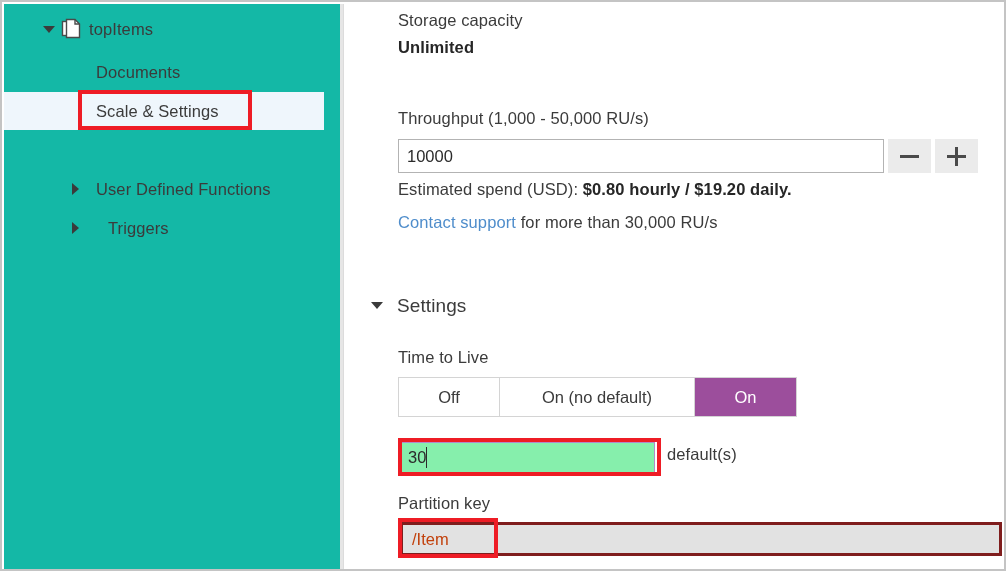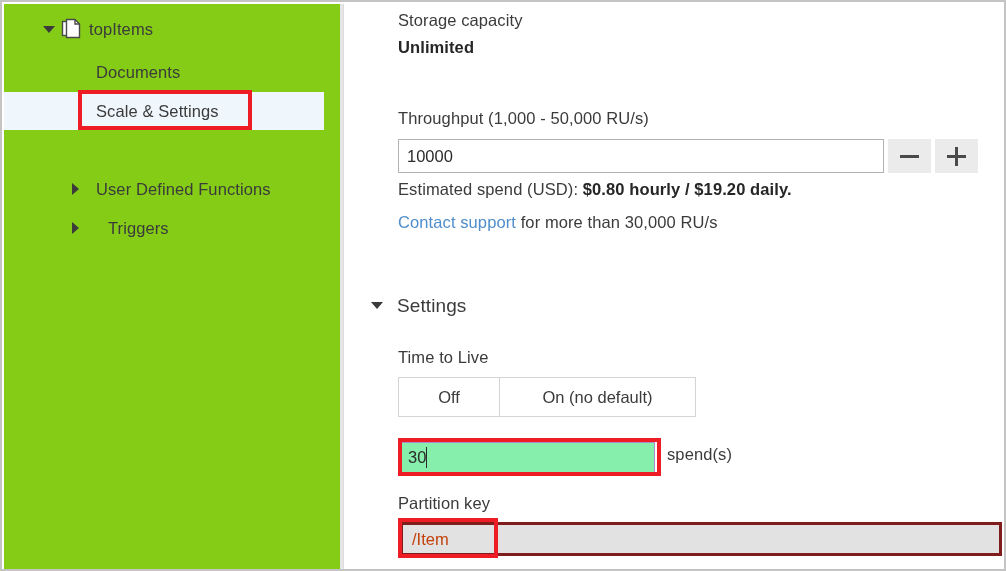--- a/index.html
+++ b/index.html
@@ -20,21 +20,21 @@
     overflow: hidden;
   }
 
   
   #sidebar {
     position: absolute;
     left: 2px;
     top: 2px;
     width: 338px;
     height: 567px;
-    background: #84cc16;
+    background: #14b8a6;
   }
   .tree-divider {
     position: absolute;
     left: 338px;
     top: 2px;
     width: 3px;
     height: 567px;
     background: #e6e6e6;
     border-right: 1px solid #dcdcdc;
   }
@@ -319,26 +319,27 @@
     </div>
 
     <div class="section-caret"></div>
     <div class="lbl" id="settings-title">Settings</div>
 
     <div class="lbl" style="left:53px; top:344px;">Time to Live</div>
 
     <div id="ttl-toggle">
       <button class="ttl-btn" id="ttl-off">Off</button>
       <button class="ttl-btn" id="ttl-nodef">On (no default)</button>
+      <button class="ttl-btn" id="ttl-on">On</button>
     </div>
 
     <input id="ttl-seconds-input" type="text" value="30" style="">
     <div class="caret-bar"></div>
 
-    <div class="lbl" style="left:322px; top:441px;">spend(s)</div>
+    <div class="lbl" style="left:322px; top:441px;">default(s)</div>
 
     <div class="lbl" style="left:53px; top:490px;">Partition key</div>
 
     <input id="partition-key-field" type="text" readonly="" value="/Item" style="">
   </div>
 
   <div class="annot" style="left:76px; top:88px; width:174px; height:40px;"></div>
   <div class="annot" style="left:396px; top:436px; width:263px; height:38px;"></div>
   <div class="annot" style="left:396px; top:516px; width:100px; height:40px;"></div>
 

